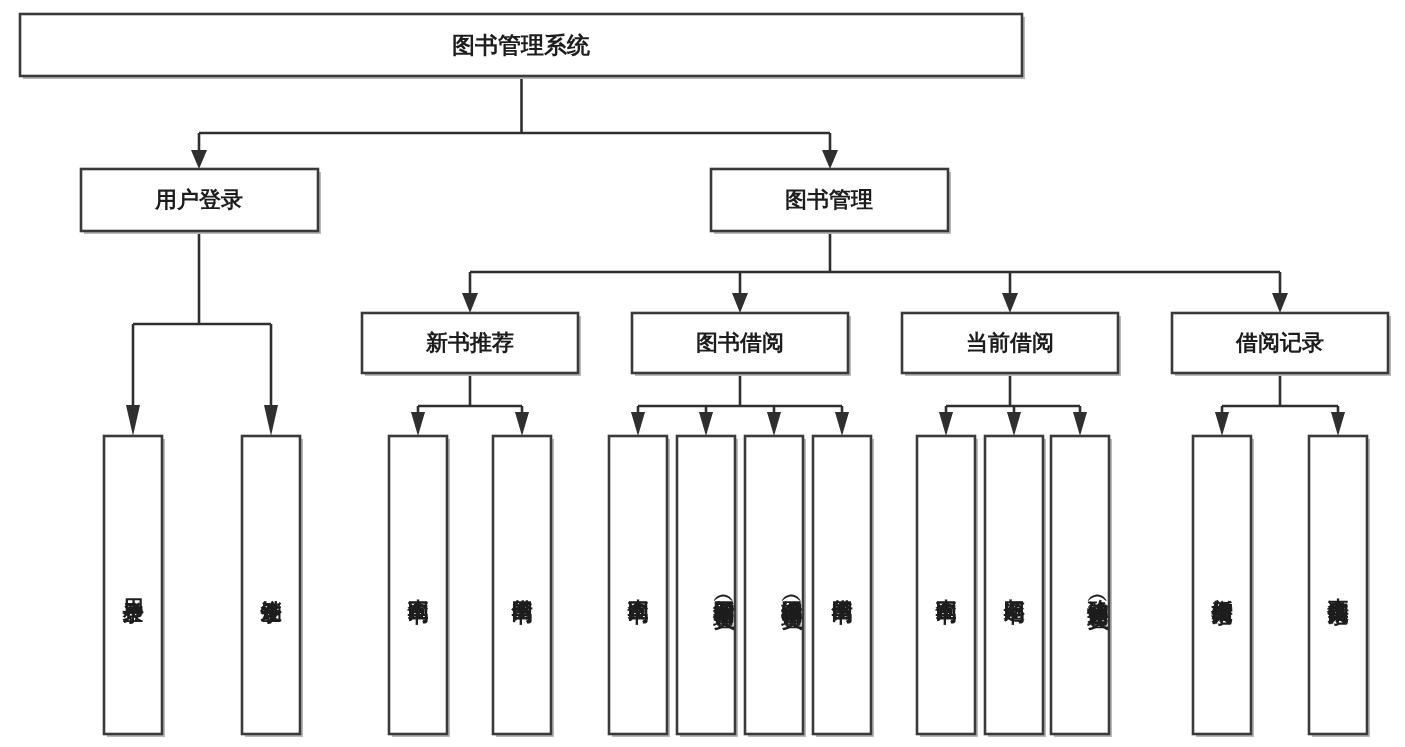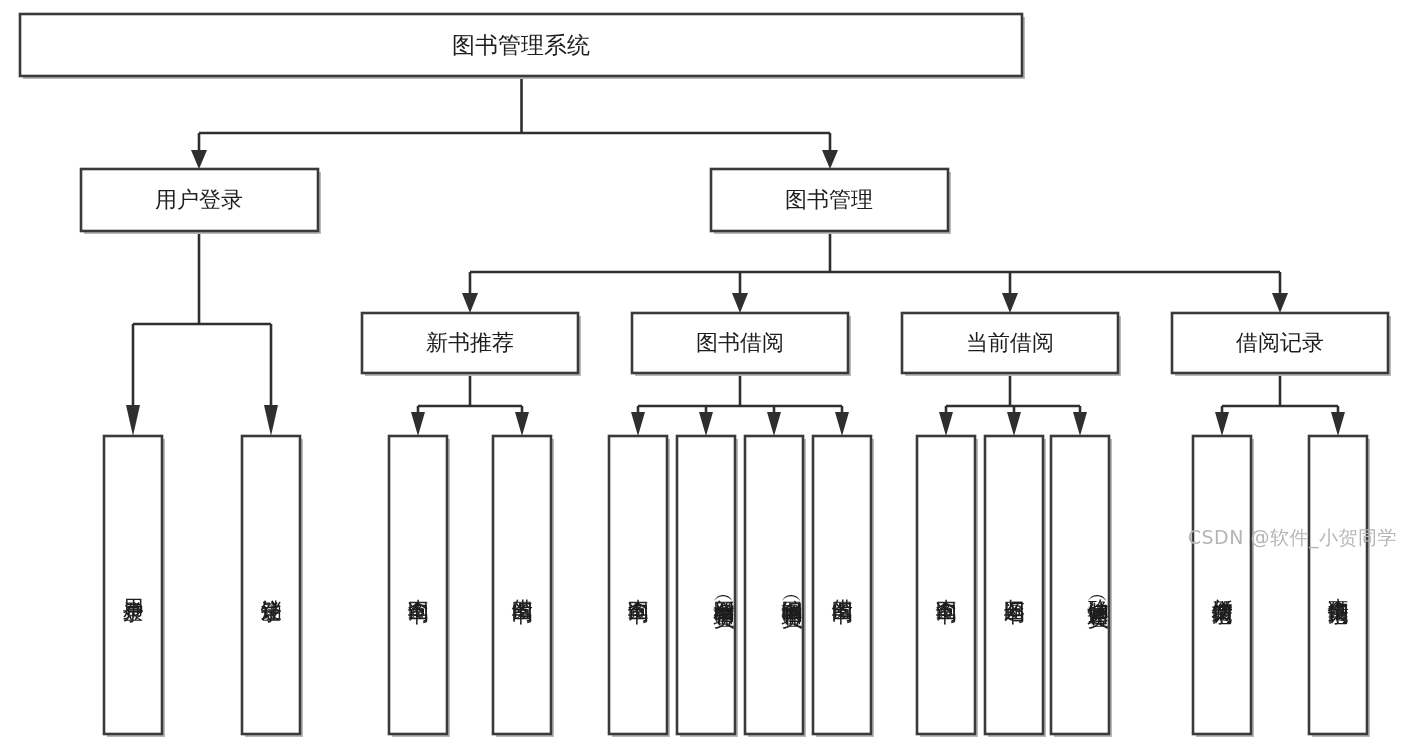--- a/index.html
+++ b/index.html
@@ -12,20 +12,21 @@
     width: 1405px;
     height: 747px;
     font-family: "DejaVu Sans", "Liberation Sans", sans-serif;
     overflow: hidden;
   }
   #diagram-root {
     position: relative;
     width: 1405px;
     height: 557px;
     background: #ffffff;
+    font-weight: bold;
   }
   svg#flowchart {
     display: block;
     width: 1405px;
     height: 747px;
   }
   .node-box {
     fill: #ffffff;
     stroke: #3a3a3a;
     stroke-width: 2.6;
@@ -261,15 +262,14 @@
   <div class="leaf-label" style="left:745px; top:444px; width:58px; height:290px; display:flex; align-items:flex-start; justify-content:center;">编辑图书（管理员）</div>
   <div class="leaf-label" style="left:813px; top:436px; width:58px; height:298px; display:flex; align-items:center; justify-content:center;">借阅图书</div>
 
   <div class="leaf-label" style="left:917px; top:436px; width:58px; height:298px; display:flex; align-items:center; justify-content:center;">查询图书</div>
   <div class="leaf-label" style="left:985px; top:436px; width:58px; height:298px; display:flex; align-items:center; justify-content:center;">归还图书</div>
   <div class="leaf-label" style="left:1051px; top:444px; width:58px; height:290px; display:flex; align-items:flex-start; justify-content:center;">确认归还（管理员）</div>
 
   <div class="leaf-label" style="left:1193px; top:436px; width:58px; height:298px; display:flex; align-items:center; justify-content:center;">新增借阅记录</div>
   <div class="leaf-label" style="left:1309px; top:436px; width:58px; height:298px; display:flex; align-items:center; justify-content:center;">查询借阅记录</div>
 
-  <div id="watermark">CSDN @软件_小贺同学</div>
 
 </div>
 
 </body></html>

